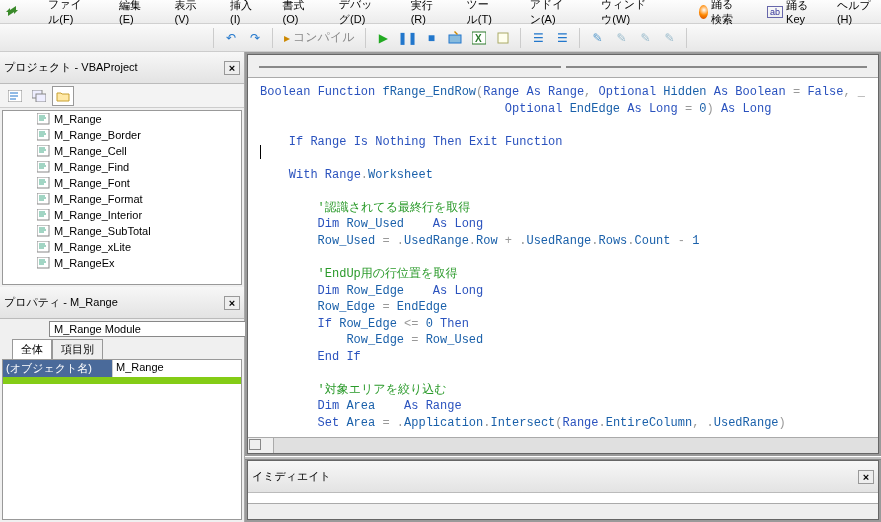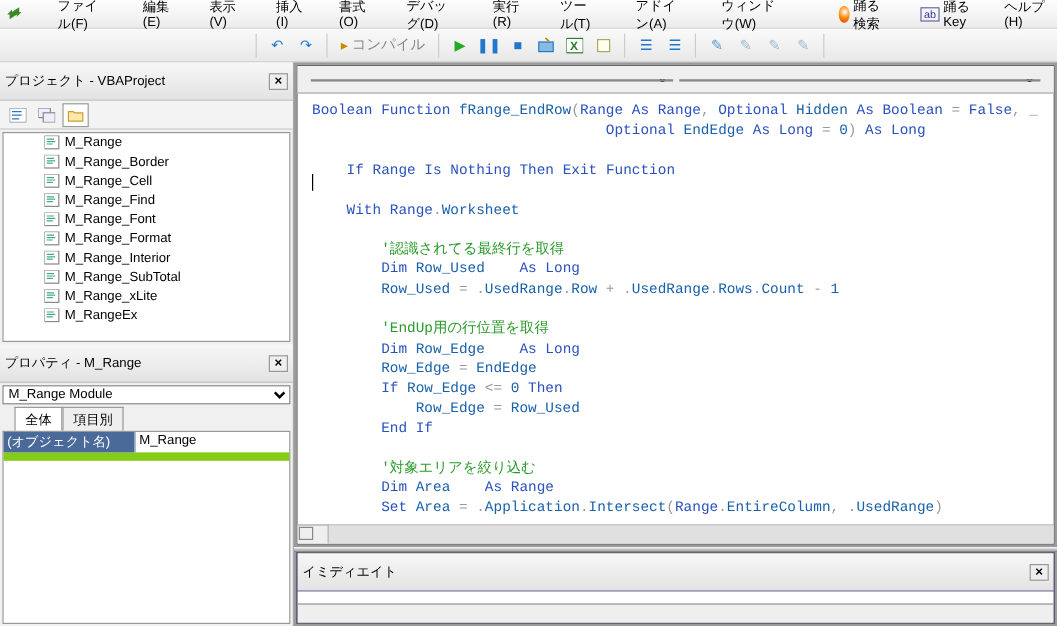--- a/index.html
+++ b/index.html
@@ -19,41 +19,41 @@
     .panel-title .txt { flex:1; font-size:11px; }
     .panel-title .closex { width:16px; height:14px; display:flex; align-items:center; justify-content:center; font-weight:bold; border:1px solid #999; font-size:11px; background:#eee; }
     .proj-toolbar { height:24px; background:#f3f3f3; display:flex; align-items:center; gap:2px; padding:2px 4px; border-bottom:1px solid #ccc; }
     .proj-toolbar .btn { width:22px; height:20px; display:flex; align-items:center; justify-content:center; border:1px solid transparent; }
     .proj-toolbar .btn.active { background:#fff; border:1px solid #999; }
     .tree { flex:1; background:#fff; overflow:auto; border:1px solid #999; margin:2px; }
     .tree ul { list-style:none; padding-left: 34px; }
     .tree li { display:flex; align-items:center; gap:3px; height:16px; white-space:nowrap; }
     .tree .micon { width:14px; height:12px; display:inline-flex; align-items:center; justify-content:center; }
     .prop-select { margin:2px; }
-    .prop-select select { width:100%; font-size:11px; }
+    .prop-select select { width:100%; font-size:11px;margin-left:47px; }
     .prop-tabs { display:flex; padding-left:12px; }
     .prop-tabs .tab { padding:2px 8px; border:1px solid #999; border-bottom:none; background:#eee; font-size:11px; }
     .prop-tabs .tab.active { background:#fff; }
     .prop-grid { flex:1; background:#fff; border:1px solid #999; margin:0 2px 2px; }
     .prop-row { display:flex; border-bottom:7px solid #84cc16; }
     .prop-row .k { width:110px; padding:1px 3px; background:#4a6a9a; color:#fff; border-right:1px solid #ccc; font-size:11px; }
     .prop-row .v { flex:1; padding:1px 3px; font-size:11px; }
     .rightcol { flex:1; display:flex; flex-direction:column; background:#9a9a9a; }
     .codearea { flex:1; display:flex; flex-direction:column; margin:2px; border:1px solid #666; background:#fff; }
     .code-selectors { height:22px; display:flex; background:#efefef; border-bottom:1px solid #aaa; padding:11px; gap:5px; }
     .code-selectors select { flex:1; font-size:11px; font-weight:bold; }
     .code-body { flex:1; font-family: Consolas,"Courier New",monospace; font-size:12px; padding: 6px 0 6px 12px; line-height: 1.38; white-space:pre; overflow:hidden; color:#999; position:relative; }
     .kw { color:#2a52be; }
     .fn { color:#1a60aa; }
     .cmt { color:#2a9a2a; }
     .code-body .caret { position:absolute; left:12px; top:67px; width:1px; height:14px; background:#000; }
     .code-hscroll { height:16px; background:#efefef; border-top:1px solid #aaa; display:flex; }
     .code-hscroll .track { flex:1; background:#e0e0e0; }
     .splitbar { height:4px; background:#c0c0c0; border-top:1px solid #fff; border-bottom:1px solid #888; cursor:row-resize; }
-    .immed { height:64px; display:flex; flex-direction:column; margin:0 2px 2px; border:1px solid #666; background:#4c1d95; }
+    .immed { height:64px; display:flex; flex-direction:column; margin:0 2px 2px; border:1px solid #666; background:#a21caf; }
     .immed-body { flex:1; background:#fff; }
     .immed-scroll { height:16px; background:#efefef; border-top:1px solid #aaa; }
     select { background:#fff; border:1px solid #888; }
     .project-panel { flex:1; display:flex; flex-direction:column; min-height:180px; }
     .props-panel { height:235px; display:flex; flex-direction:column; }
     .code-left-gutter { width:26px; background:#efefef; border-top:1px solid #aaa; border-right:1px solid #aaa; display:flex; flex-direction:column;}
     .code-left-gutter .sq { width:12px; height:11px; margin:1px; border:1px solid #888; }
   </style>
 </head>
 <body>

